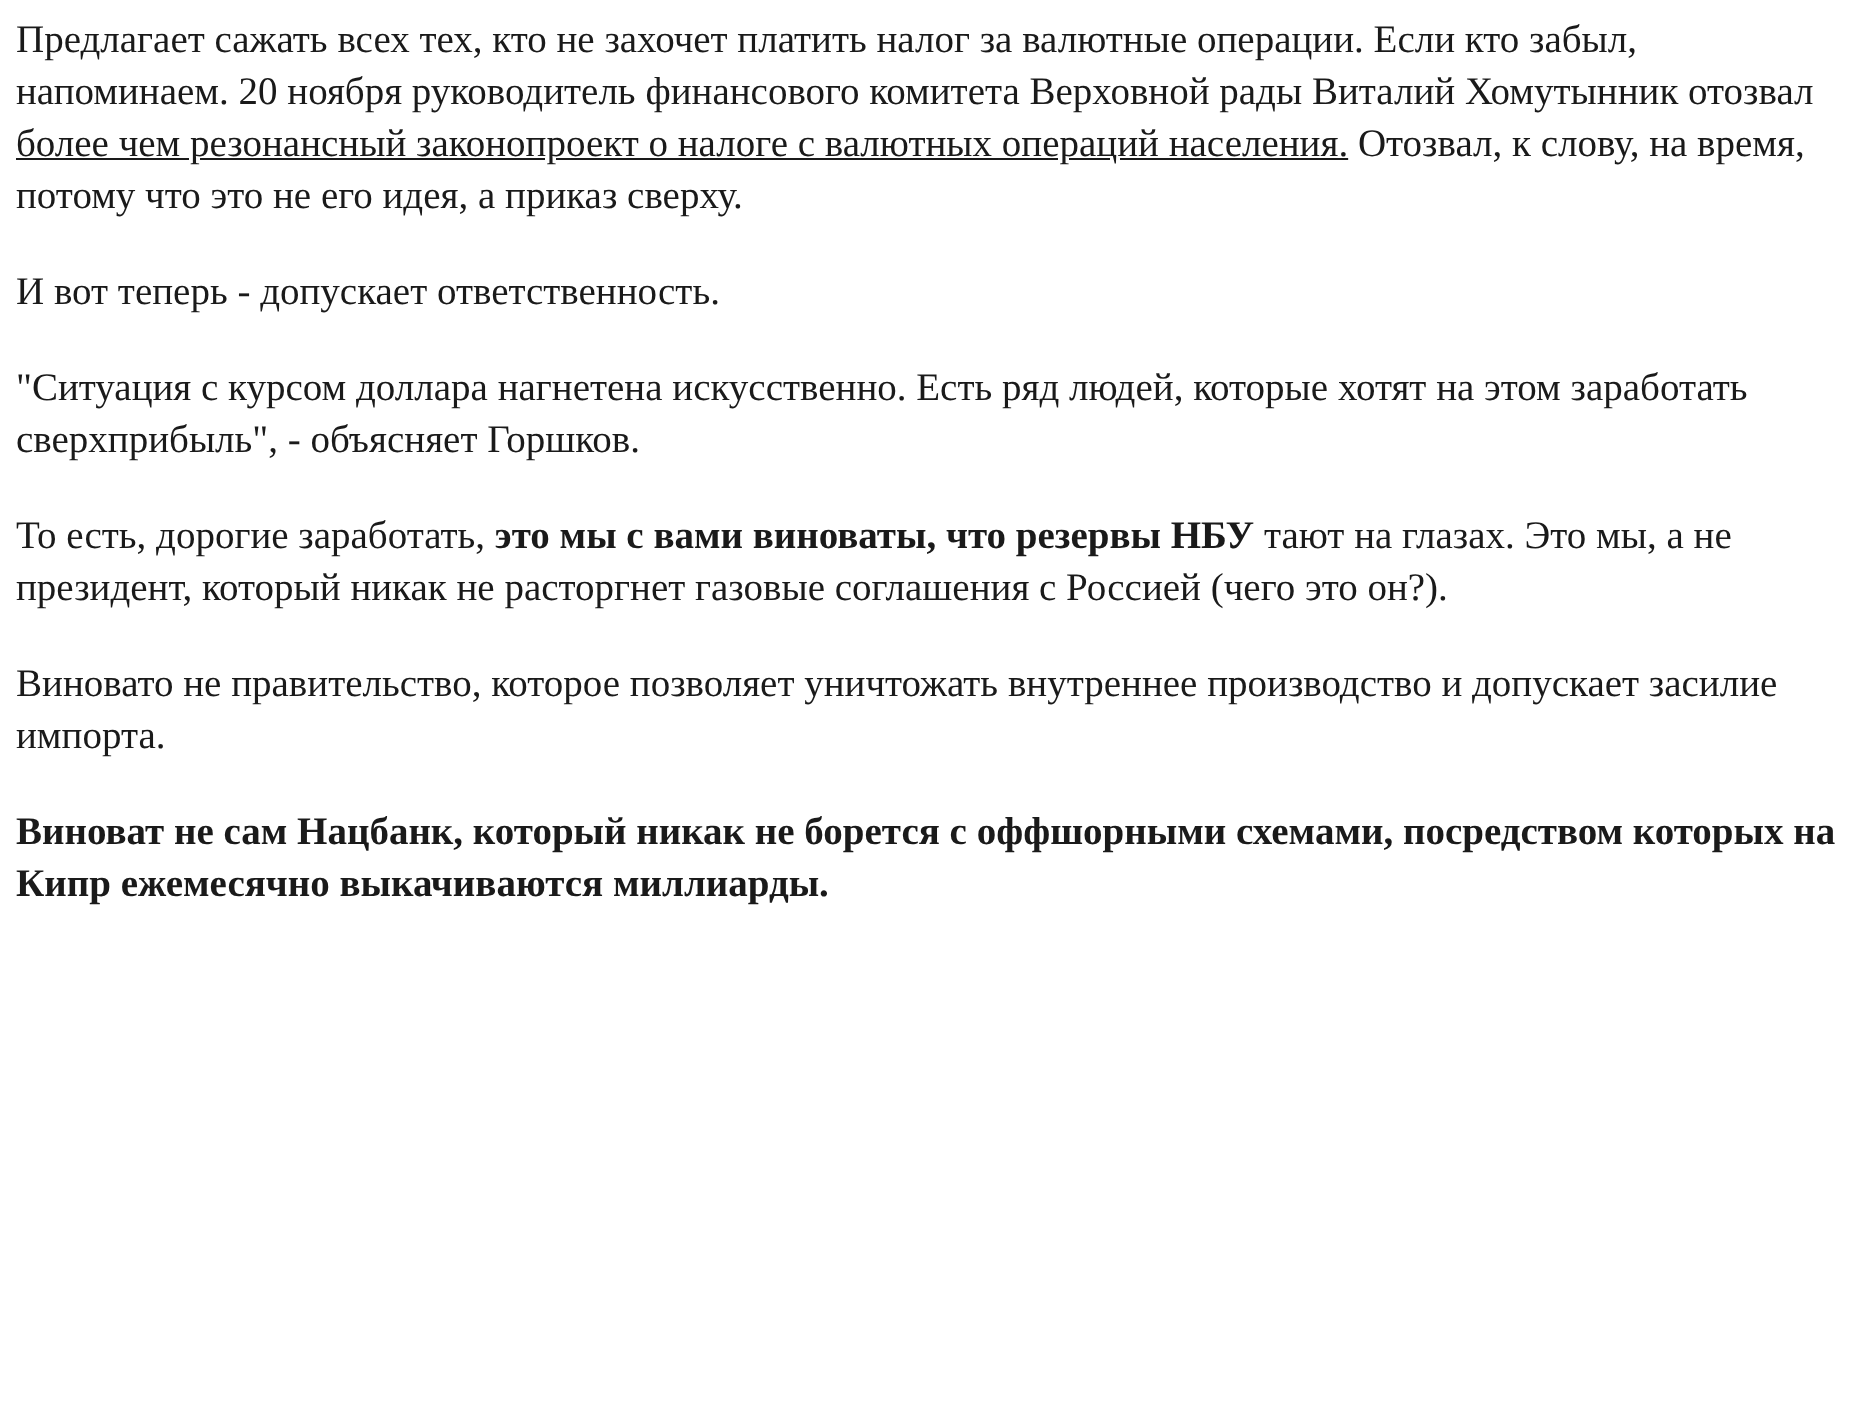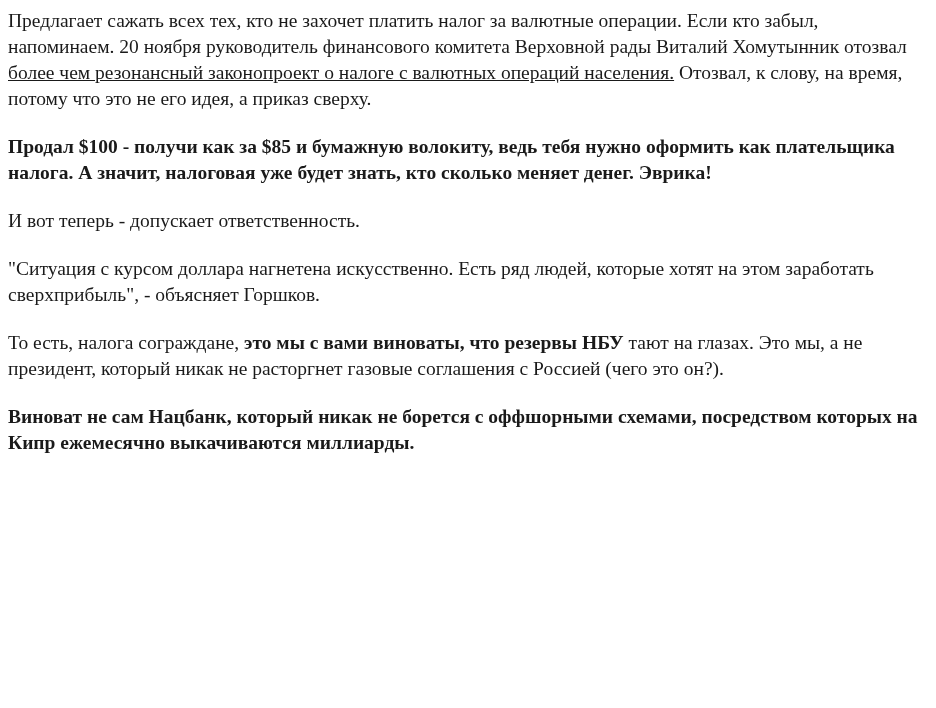--- a/index.html
+++ b/index.html
@@ -42,18 +42,18 @@
   .seg-bold {
     font-weight: bold;
     font-family: Liberation Serif, serif;
   }
 </style>
 </head>
 <body>
 
 <div class="article" id="article-root">
     <p class="para"><span class="seg">Предлагает сажать всех тех, кто не захочет платить налог за валютные операции. Если кто забыл, напоминаем. 20 ноября руководитель финансового комитета Верховной рады Виталий Хомутынник отозвал </span><a class="inline-link" href="#">более чем резонансный законопроект о налоге с валютных операций населения.</a><span class="seg"> Отозвал, к слову, на время, потому что это не его идея, а приказ сверху.</span></p>
-    <p class="para bold"><span class="seg">Продал $100 - получи как за $85 и бумажную волокиту, ведь тебя нужно оформить как плательщика налога. А значит, налоговая уже будет знать, кто сколько меняет денег. Эврика!</span></p>
     <p class="para"><span class="seg">И вот теперь - допускает ответственность.</span></p>
     <p class="para"><span class="seg">"Ситуация с курсом доллара нагнетена искусственно. Есть ряд людей, которые хотят на этом заработать сверхприбыль", - объясняет Горшков.</span></p>
-    <p class="para"><span class="seg">То есть, налога сограждане, </span><span class="seg seg-bold">это мы с вами виноваты, что резервы НБУ</span><span class="seg"> тают на глазах. Это мы, а не президент, который никак не расторгнет газовые соглашения с Россией (чего это он?).</span></p>
+    <p class="para"><span class="seg">То есть, дорогие заработать, </span><span class="seg seg-bold">это мы с вами виноваты, что резервы НБУ</span><span class="seg"> тают на глазах. Это мы, а не президент, который никак не расторгнет газовые соглашения с Россией (чего это он?).</span></p>
+    <p class="para"><span class="seg">Виновато не правительство, которое позволяет уничтожать внутреннее производство и допускает засилие импорта.</span></p>
     <p class="para bold"><span class="seg">Виноват не сам Нацбанк, который никак не борется с оффшорными схемами, посредством которых на Кипр ежемесячно выкачиваются миллиарды.</span></p>
   </div>
 
 </body></html>

